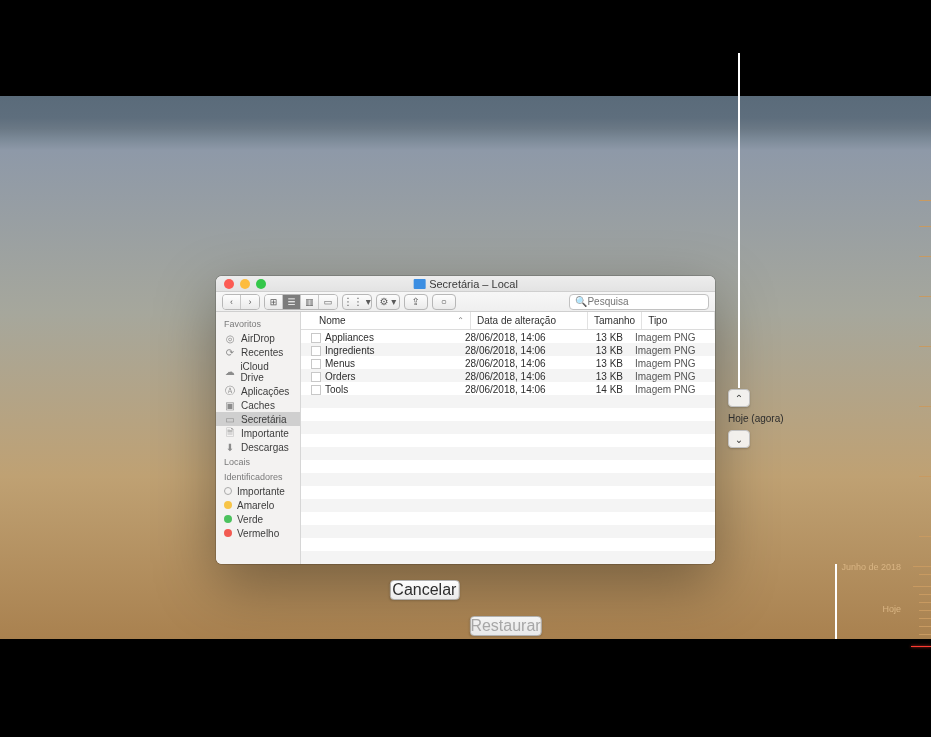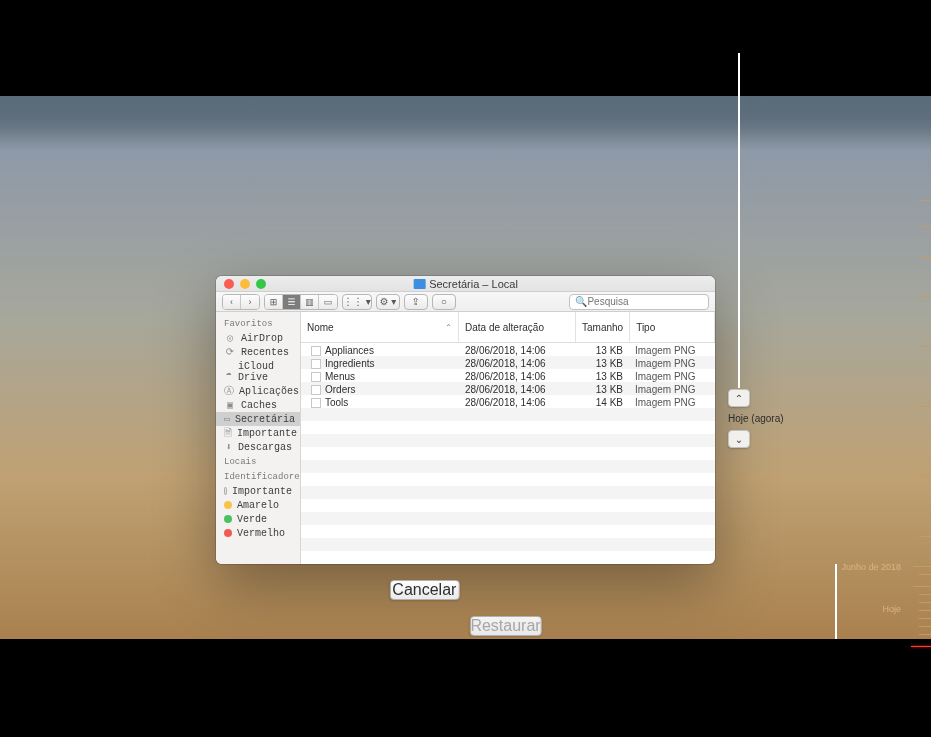--- a/index.html
+++ b/index.html
@@ -117,41 +117,41 @@
     font-size:10px; color:#8a8a8a;
   }
   .search input {
     border:none; outline:none; flex:1; font-size:10px; background:transparent;
   }
 
   .body-row { display:flex; flex:1; min-height:0; }
 
   .sidebar {
     width:85px; background:#f3f2f1; border-right:1px solid #d6d6d6;
-    padding:4px 0; font-size:10px; color:#555; overflow:hidden;font-family:Liberation Mono, monospace;
+    padding:4px 0; font-size:10px; color:#555; overflow:hidden;
   }
   .sb-head { font-size:9px; color:#7a7a7a; padding:3px 8px 2px; }
   .sb-item {
     display:flex; align-items:center; gap:5px; padding:1.5px 8px;
     color:#3c3c3c; cursor:pointer;
   }
   .sb-item .ic {width:12px; height:10px; display:inline-flex;align-items:center;justify-content:center;font-size:10px;color:#8c8c8c;}
   .sb-item.sel { background:#cfcfcf; }
   .tag-dot{width:8px;height:8px;border-radius:50%;display:inline-block;}
   .tag-dot.hollow{border:1px solid #aaa;background:transparent;}
   .tag-dot.yellow{background:#f7c447;}
   .tag-dot.green{background:#4cc25e;}
   .tag-dot.red{background:#f25b52;}
 
   .files {
     flex:1; display:flex; flex-direction:column; min-width:0;
   }
   .cols {
-    display:flex; height:31px; background:#fff; border-bottom:1px solid #dcdcdc;
-    font-size:10px; color:#2f2f2f;
+    display:flex; height:18px; background:#fff; border-bottom:1px solid #dcdcdc;
+    font-size:10px; color:#2f2f2f;padding-left:12px;
   }
   .col {
     border-right:1px solid #e2e2e2; padding:1px 6px;
     display:flex; align-items:center; justify-content:space-between;
   }
   .col.name{flex:0 0 158px;}
   .col.date{flex:0 0 117px;}
   .col.size{flex:0 0 53px; justify-content:flex-end;}
   .col.kind{flex:1;}
   .sort-caret{font-size:8px;color:#7a7a7a;}

